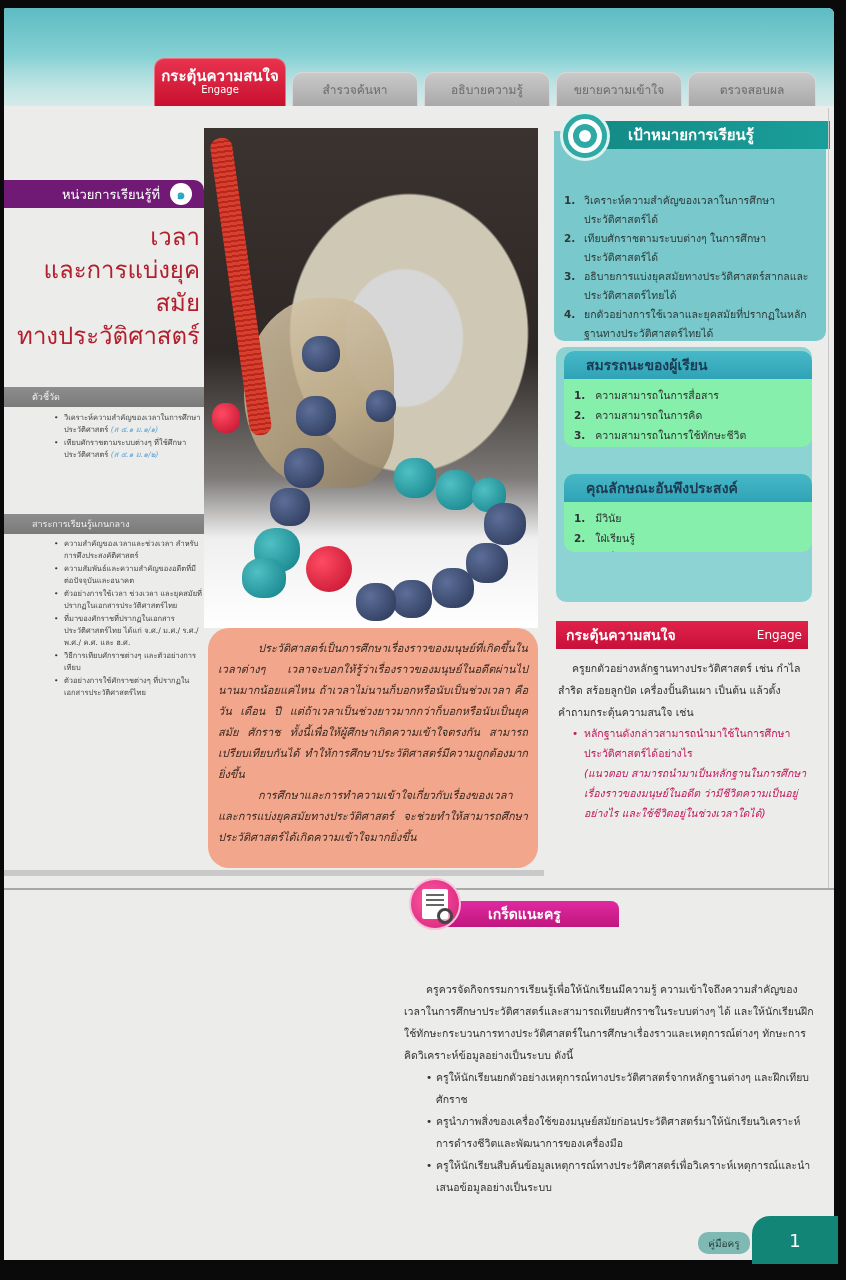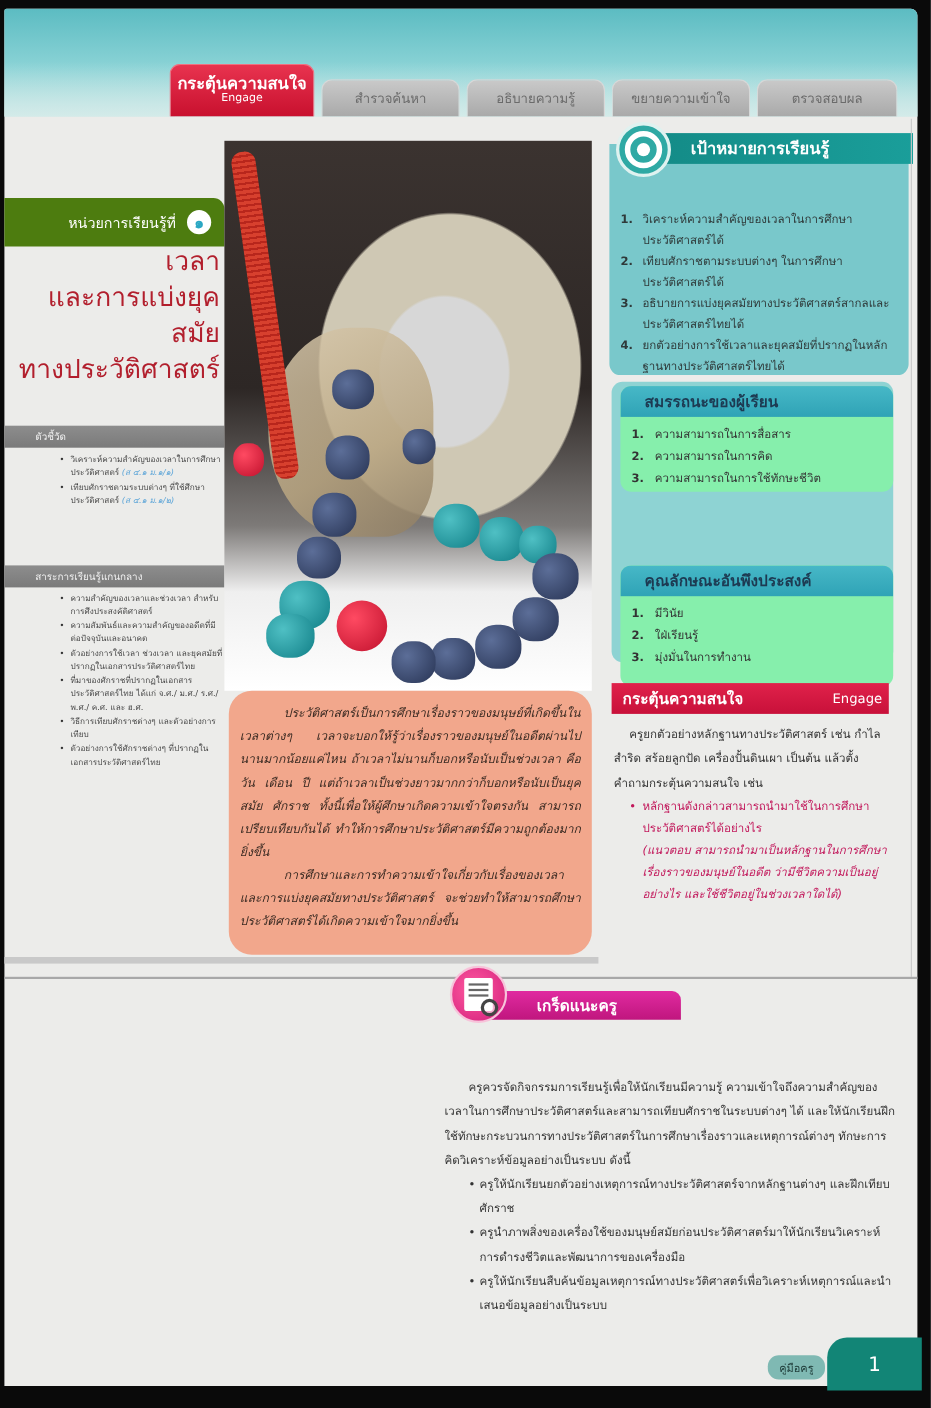--- a/index.html
+++ b/index.html
@@ -39,22 +39,22 @@
   .tab.active .t1 { font-size: 15px; font-weight: bold; }
   .tab.active .t2 { font-size: 10px; }
   .tab.t-2 { width: 126px; }
   .tab.t-3 { width: 126px; }
   .tab.t-4 { width: 126px; }
   .tab.t-5 { width: 128px; }
 
   
   .left-col { position: absolute; left: 0; top: 125px; width: 200px; height: 740px; }
   .unit-header {
-    position: absolute; left: 0; top: 47px; width: 200px; height: 44px;
-    background: #4d7c0f; color: #fff; font-size: 13px;
+    position: absolute; left: 0; top: 47px; width: 200px; height: 28px;
+    background: #701a75; color: #fff; font-size: 13px;
     display: flex; align-items: center; justify-content: flex-end; padding-right: 12px; gap: 10px;
     border-radius: 0 10px 0 0;
   }
   .unit-num {
     width: 22px; height: 22px; border-radius: 50%; background: #fff; color: #2aa7c3;
     font-weight: bold; font-size: 14px; display: flex; align-items: center; justify-content: center;
   }
   .unit-title {
     position: absolute; left: 0; top: 88px; width: 196px; text-align: right;
     color: #b21f2d; font-size: 24px; line-height: 33px;
@@ -137,21 +137,21 @@
   }
   .sub-box { position: absolute; left: 8px; width: 248px; background: #86efac; border-radius: 10px; overflow: hidden; }
   .sub-head {
     height: 28px; background: linear-gradient(180deg, #47b8c7, #2fa3b6); color: #1d3a52;
     font-size: 14px; font-weight: bold; display: flex; align-items: center; padding-left: 22px;
   }
   .sub-list { list-style: none; padding: 6px 10px 8px 10px; font-size: 10.5px; color: #333; line-height: 20px; }
   .sub-list li { display: flex; gap: 10px; }
   .sub-list .n { font-weight: bold; min-width: 10px; }
   .comp-box { top: 4px; height: 96px; }
-  .attr-box { top: 127px; height: 110px; margin-top: 40px; }
+  .attr-box { top: 127px; height: 78px; }
 
   .engage-header {
     position: absolute; left: 4px; top: 510px; width: 252px; height: 28px;
     background: linear-gradient(180deg, #e0224a, #c8103a); color: #fff;
     display: flex; align-items: center; justify-content: space-between; padding: 0 6px 0 10px;
   }
   .engage-header .th { font-size: 14px; font-weight: bold; }
   .engage-header .en { font-size: 12px; }
   .engage-body { position: absolute; left: 6px; top: 546px; width: 252px; font-size: 10.5px; color: #333; line-height: 22px; }
   .engage-body p { text-indent: 14px; }

